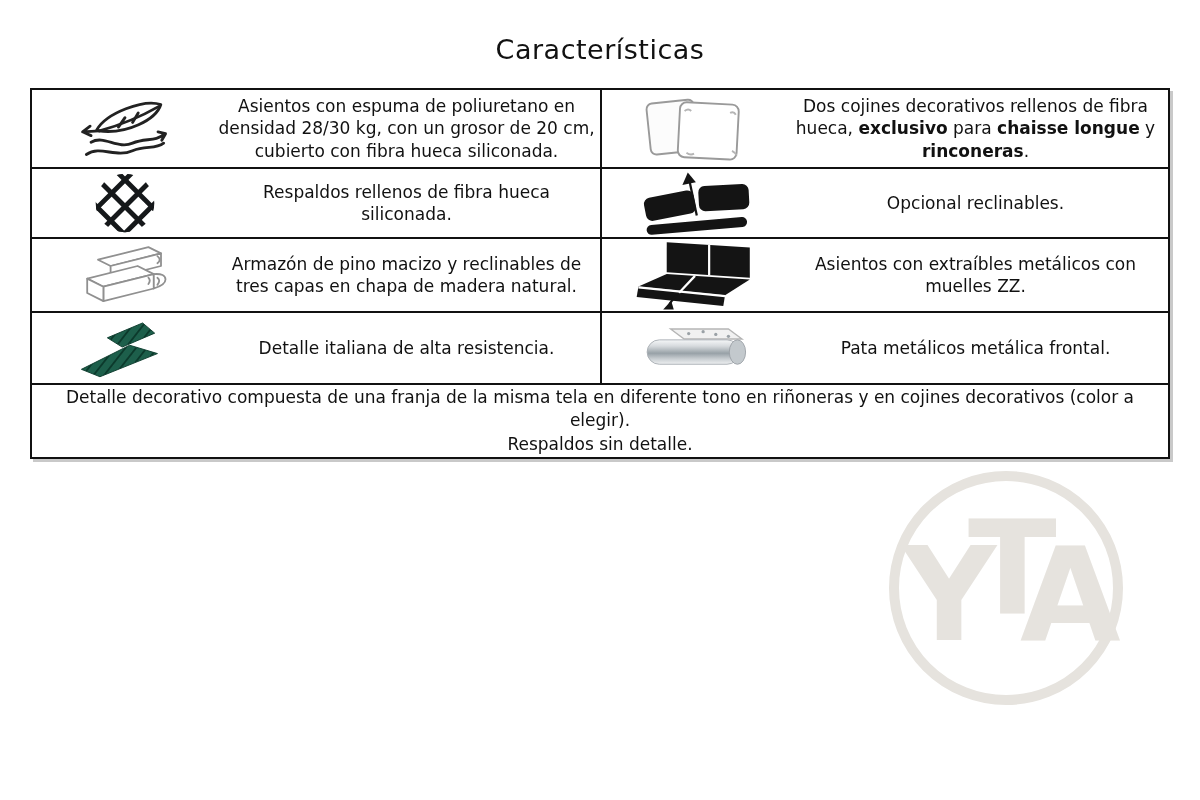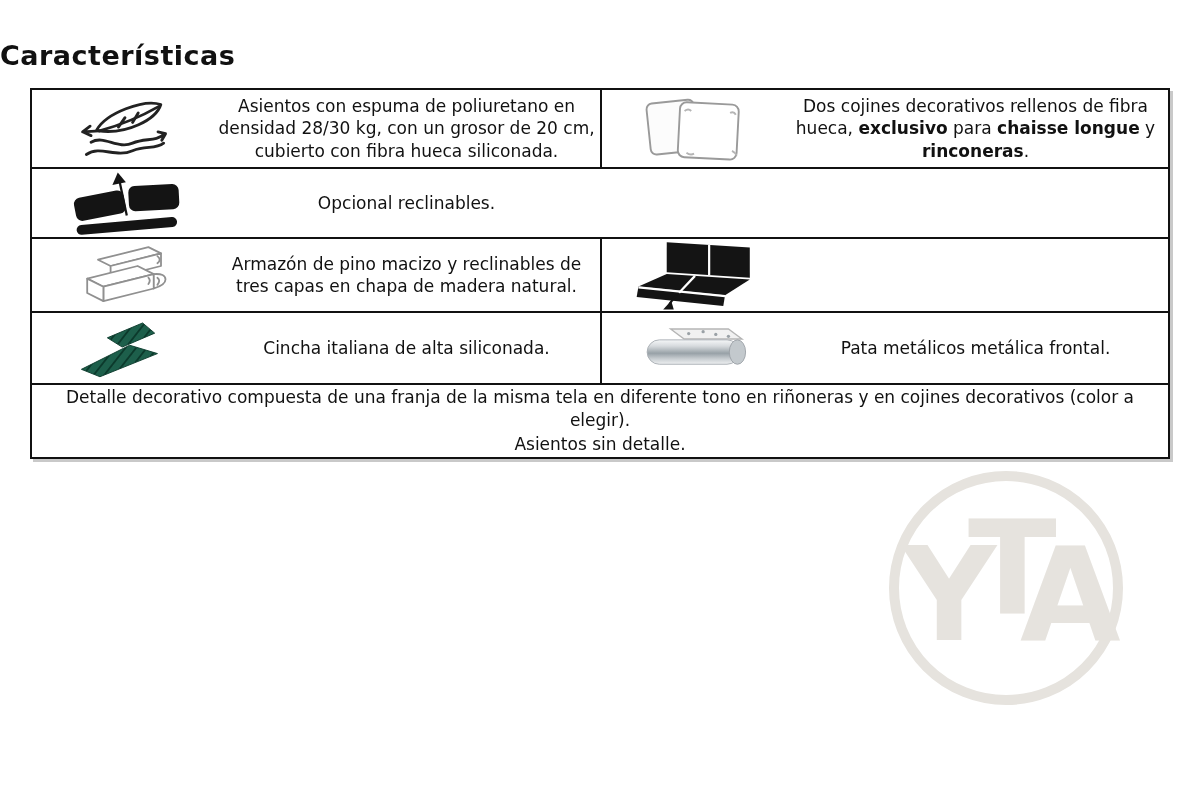--- a/index.html
+++ b/index.html
@@ -3,22 +3,22 @@
 <meta charset="utf-8">
 <style>
   :root{
     --border:#111111; --text:#111111; --table_shadow:#c9c9c9; --watermark:#e6e3de;
     --icon_black:#141414; --sketch_gray:#909090; --cincha_green:#1d5f4b; --cincha_dark:#0c3a2c;
   }
   *{margin:0;padding:0;box-sizing:border-box;}
   html,body{width:1200px;height:800px;background:#ffffff;overflow:hidden;
     font-family:"DejaVu Sans","Liberation Sans",sans-serif;color:var(--text);}
   .page{position:relative;width:1200px;height:800px;}
-  h1.title{position:absolute;left:0;top:40px;width:100%;text-align:left;
-    font-size:27px;font-weight:700;letter-spacing:0.5px;}
+  h1.title{position:absolute;left:0;top:34px;width:100%;text-align:center;
+    font-size:27px;font-weight:400;letter-spacing:0.5px;}
   .ftable{position:absolute;left:30px;top:88px;width:1140px;
     border:2px solid var(--border);box-shadow:3px 3px 0 var(--table_shadow);background:#fff;}
   .t-row{display:flex;width:100%;}
   .t-row + .t-row{border-top:2px solid var(--border);}
   .t-row:nth-child(1){height:77px;}
   .t-row:nth-child(2){height:70px;}
   .t-row:nth-child(3){height:74px;}
   .t-row:nth-child(4){height:72px;}
   .t-row:nth-child(5){height:74px;}
   .t-cell{display:flex;align-items:center;width:50%;height:100%;}
@@ -65,20 +65,36 @@
 <path d="M54 20 q4 -3 7 0 M102 22 q4 -2 6 2 M56 64 q4 3 8 1 M104 62 q4 2 5 5" fill="none" stroke="#b5b5b5"></path>
 </g>
             </svg>
           </div>
           <div class="cell-text"><span>Dos cojines decorativos rellenos de fibra hueca, </span><span class="b">exclusivo</span><span> para </span><span class="b">chaisse longue</span><span> y </span><span class="b">rinconeras</span><span>.</span></div>
         </div>
       </div>
       <div class="t-row">
         <div class="t-cell">
           <div class="icon-box">
+            <svg width="64" height="64" viewBox="0 0 72 72">
+              <defs>
+                <clipPath id="wc1">
+                  <circle cx="36" cy="36" r="33"></circle>
+                </clipPath>
+              </defs>
+<g clip-path="url(#wc1)" stroke="#15181a" stroke-width="5.5" fill="none">
+<path d="M-20 40 L40 -20 M-12 58 L58 -12 M4 72 L76 0 M22 84 L92 14 M40 96 L104 32"></path>
+<path d="M32 -20 L92 40 M14 -12 L84 58 M-4 0 L68 72 M-22 14 L48 84 M-32 36 L28 96"></path>
+</g>
+            </svg>
+          </div>
+          <div class="cell-text"><span>Respaldos rellenos de fibra hueca siliconada.</span></div>
+        </div>
+        <div class="t-cell">
+          <div class="icon-box">
             <svg width="126" height="72" viewBox="0 0 140 80">
               <g fill="var(--icon_black)">
 <rect x="14" y="30" width="56" height="26" rx="7" transform="rotate(-11 42 43)"></rect>
 <rect x="74" y="20" width="56" height="28" rx="7" transform="rotate(-3 102 34)"></rect>
 <rect x="16" y="60" width="112" height="11" rx="5.5" transform="rotate(-5 72 65)"></rect>
 <path d="M72 54 L64 16" stroke="var(--icon_black)" stroke-width="2.5" fill="none"></path>
 <path d="M56 20 L62 6 L71 17 Z"></path>
 </g>
             </svg>
           </div>
@@ -113,39 +129,40 @@
 </g>
 <g stroke="#ffffff" stroke-width="2.5" fill="none">
 <path d="M86 9 L86 43"></path>
 <path d="M70 44 L52 63"></path>
 <path d="M6 57 L104 67"></path>
 </g>
 <path d="M50 64 L41 76" stroke="var(--icon_black)" stroke-width="2.5" fill="none"></path>
 <path d="M34 82 L43 72 L46 82 Z" fill="var(--icon_black)"></path>
 </svg>
           </div>
+          <div class="cell-text"><span>Asientos con extraíbles metálicos con muelles ZZ.</span></div>
         </div>
       </div>
       <div class="t-row">
         <div class="t-cell">
           <div class="icon-box">
             <svg width="102" height="62" viewBox="0 0 110 66">
 <defs>
                 <pattern id="cg1" width="9" height="9" patternTransform="rotate(38)" patternUnits="userSpaceOnUse">
 <rect width="9" height="9" fill="var(--cincha_green)"></rect>
                   <path d="M0 0 L0 9" stroke="var(--cincha_dark)" stroke-width="4"></path>
                 </pattern>
               </defs>
 <g stroke="var(--cincha_dark)" stroke-width="1">
 <path d="M36 22 L74 6 L87 17 L52 32 Z" fill="url(#cg1)"></path>
 <path d="M8 56 L60 30 L90 39 L28 64 Z" fill="url(#cg1)"></path>
 </g>
             </svg>
           </div>
-          <div class="cell-text"><span>Cincha italiana de alta siliconada.</span></div>
+          <div class="cell-text"><span>Detalle italiana de alta resistencia.</span></div>
         </div>
         <div class="t-cell">
           <div class="icon-box">
             <svg width="122" height="56" viewBox="0 0 130 62">
 <defs>
                 <linearGradient id="mg1" x1="0" y1="0" x2="0" y2="1">
 <stop offset="0" stop-color="#f5f7f8"></stop>
                   <stop offset="0.25" stop-color="#d7dbde"></stop>
 <stop offset="0.55" stop-color="#98a1a7"></stop>
                   <stop offset="0.78" stop-color="#c9ced2"></stop>
@@ -159,21 +176,21 @@
               <circle cx="102" cy="18" r="1.8" fill="#9aa1a6"></circle>
 <rect x="12" y="22" width="102" height="27" rx="13.5" fill="url(#mg1)" stroke="#a7adb2" stroke-width="1"></rect>
 <ellipse cx="112" cy="35.5" rx="9" ry="13.5" fill="#c3c9cd" stroke="#9aa0a5" stroke-width="1"></ellipse>
 </svg>
           </div>
           <div class="cell-text"><span>Pata metálicos metálica frontal.</span></div>
         </div>
       </div>
       <div class="t-row">
         <div class="t-cell full">
-          <div class="full-text"><span>Detalle decorativo compuesta de una franja de la misma tela en diferente tono en riñoneras y en cojines decorativos (color a elegir).</span><br><span>Asientos sin detalle.</span></div>
+          <div class="full-text"><span>Detalle decorativo compuesta de una franja de la misma tela en diferente tono en riñoneras y en cojines decorativos (color a elegir).</span><br><span>Respaldos sin detalle.</span></div>
         </div>
       </div>
     </div>
 
   <div class="watermark">
     <svg width="240" height="240" viewBox="0 0 240 240">
       <circle cx="120" cy="120" r="112" fill="none" stroke="var(--watermark)" stroke-width="10"></circle>
       <text x="16" y="172" font-size="130">Y</text>
       <text x="82" y="146" font-size="130">T</text>
       <text x="134" y="172" font-size="130">A</text>

